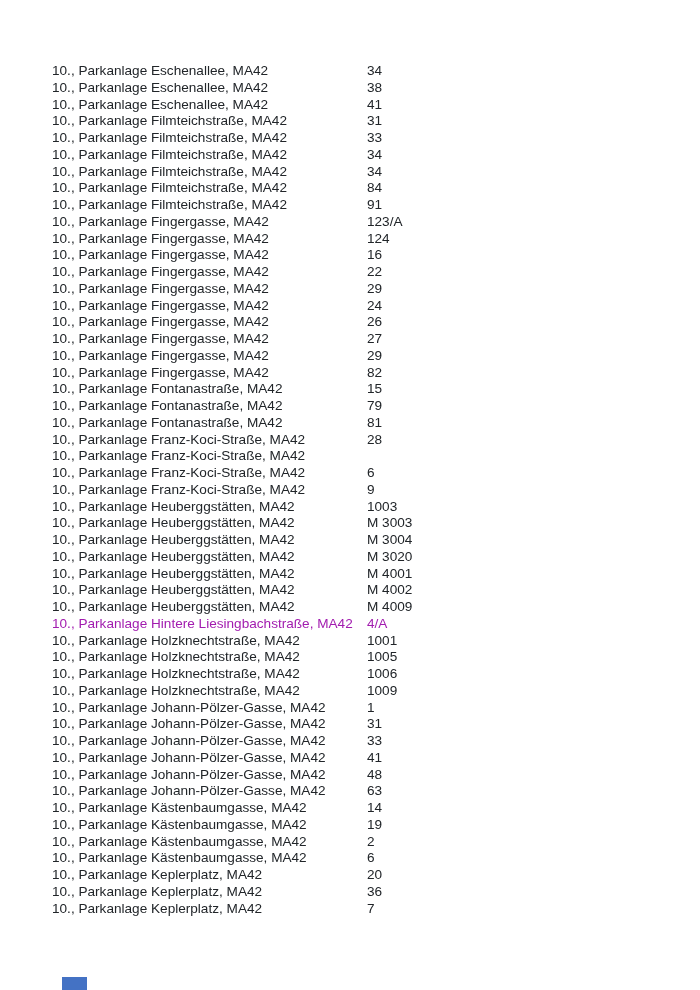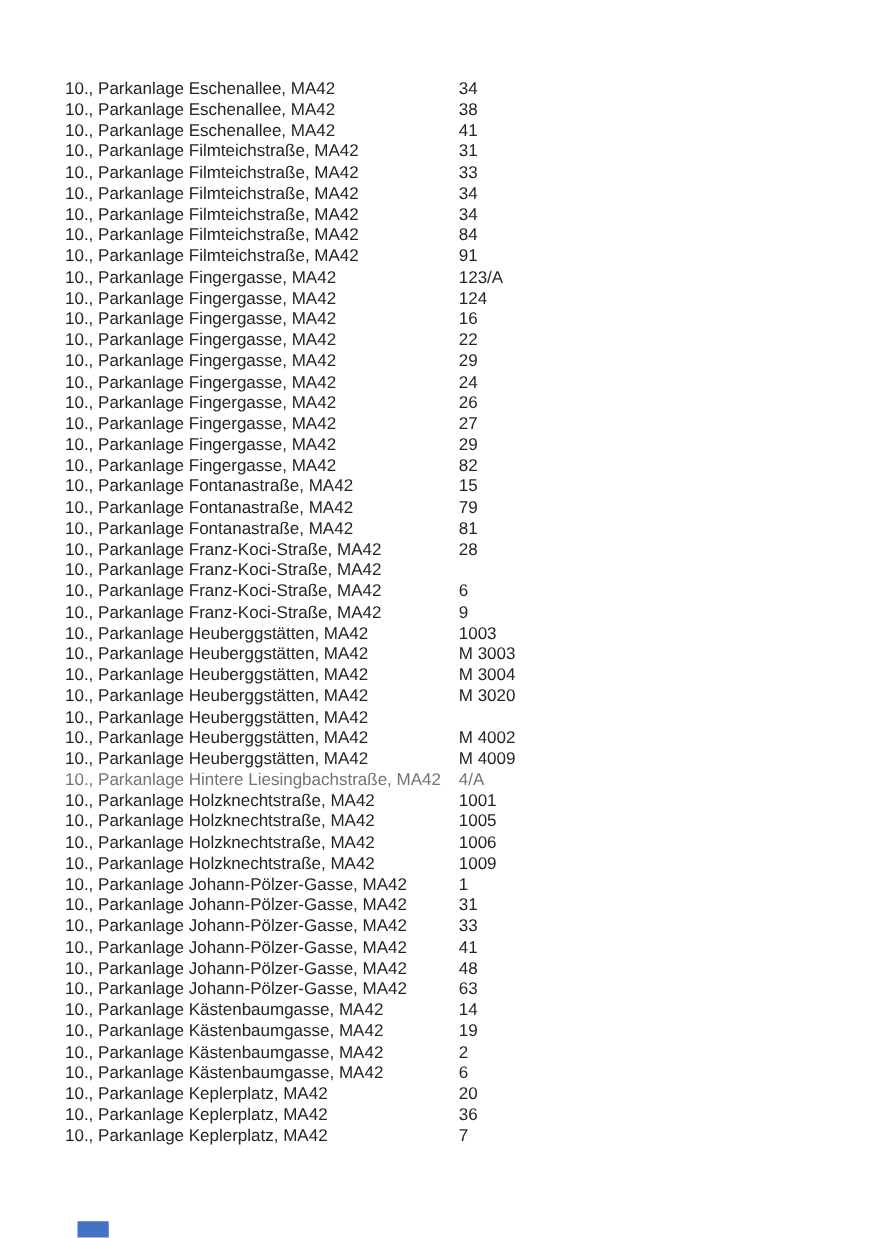--- a/index.html
+++ b/index.html
@@ -192,33 +192,34 @@
     <span class="value">M 3004</span>
   </div>
 
   <div class="row" style="color: rgb(33, 37, 41);">
     <span class="name">10., Parkanlage Heuberggstätten, MA42</span>
     <span class="value">M 3020</span>
   </div>
 
   <div class="row" style="color: rgb(33, 37, 41);">
     <span class="name">10., Parkanlage Heuberggstätten, MA42</span>
+    <span class="value">M 4001</span>
   </div>
 
   <div class="row" style="color: rgb(33, 37, 41);">
     <span class="name">10., Parkanlage Heuberggstätten, MA42</span>
     <span class="value">M 4002</span>
   </div>
 
   <div class="row" style="color: rgb(33, 37, 41);">
     <span class="name">10., Parkanlage Heuberggstätten, MA42</span>
     <span class="value">M 4009</span>
   </div>
 
-  <div class="row" style="color: #737373;">
+  <div class="row" style="color: #a21caf;">
     <span class="name">10., Parkanlage Hintere Liesingbachstraße, MA42</span>
     <span class="value">4/A</span>
   </div>
 
   <div class="row" style="color: rgb(33, 37, 41);">
     <span class="name">10., Parkanlage Holzknechtstraße, MA42</span>
     <span class="value">1001</span>
   </div>
 
   <div class="row" style="color: rgb(33, 37, 41);">

